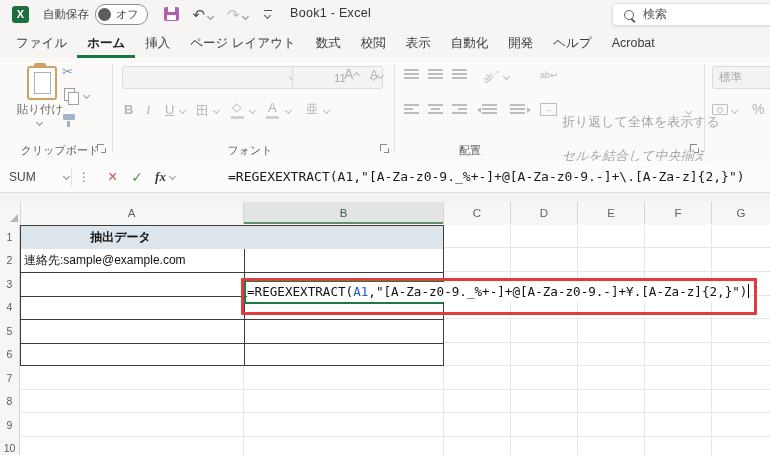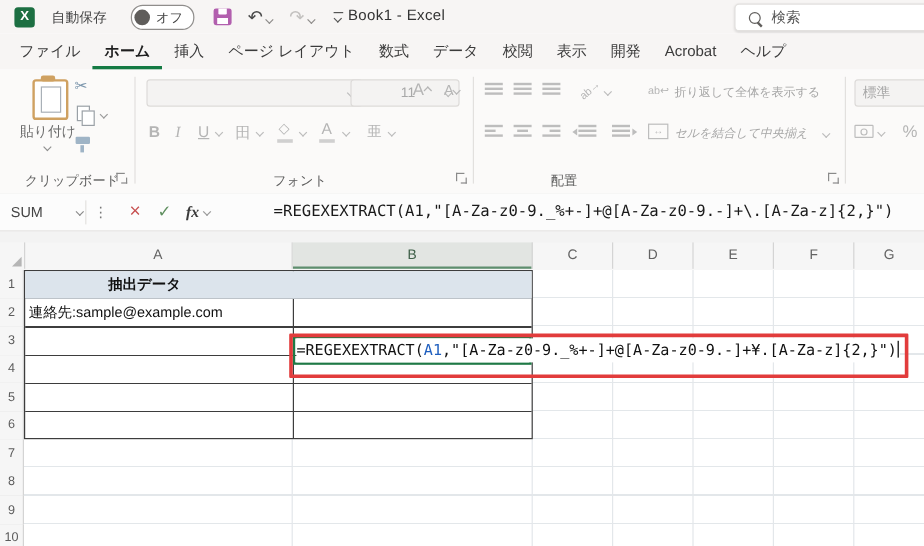--- a/index.html
+++ b/index.html
@@ -6,21 +6,21 @@
   body{width:770px;height:455px;position:relative;overflow:hidden;background:#fff;
        font-family:"Liberation Sans","DejaVu Sans",sans-serif;color:#333;
        -webkit-font-smoothing:antialiased;}
   .ni{user-select:none;}
   
   #titlebar{position:absolute;left:0;top:0;width:770px;height:28px;background:#f7f5f4;
             display:flex;align-items:center;}
   .xlogo{margin-left:12px;width:17px;height:17px;background:#1d6f42;border-radius:3px;
          color:#fff;font-weight:bold;font-size:11px;display:flex;align-items:center;justify-content:center;}
   .autosave-label{margin-left:14px;font-size:11.5px;color:#444;}
-  .pill{margin-left:20px;height:17px;border:1px solid #8f8d8b;border-radius:10px;background:#fff;
+  .pill{margin-left:6px;height:17px;border:1px solid #8f8d8b;border-radius:10px;background:#fff;
         display:flex;align-items:center;gap:5px;padding:1px 8px 1px 2px;}
   .knob{width:13px;height:13px;border-radius:50%;background:#5f5d5b;}
   .pill span{font-size:11px;color:#444;}
   .floppy{margin-left:16px;width:15px;height:14px;background:#b25fae;border-radius:2px;position:relative;}
   .floppy::before{content:"";position:absolute;left:4px;top:0;width:7px;height:5px;background:#fff;border-radius:0 0 1px 1px;}
   .floppy::after{content:"";position:absolute;left:3px;bottom:1px;width:9px;height:5px;background:#fff;}
   .qbtn{margin-left:14px;font-size:15px;line-height:15px;color:#4a4a4a;display:flex;align-items:flex-end;}
   .qbtn.dim{color:#c3c1bf;}
   .chev{display:inline-block;width:5px;height:5px;border-right:1.4px solid currentColor;
         border-bottom:1.4px solid currentColor;transform:rotate(45deg);vertical-align:middle;}
@@ -76,21 +76,21 @@
   
   .ib{position:absolute;width:15px;display:flex;flex-direction:column;gap:2.5px;}
   .ib i{display:block;height:1.6px;background:#bdbdbd;}
   .ib.al{align-items:flex-start;} .ib.ac{align-items:center;} .ib.ar{align-items:flex-end;}
   .ib .w1{width:100%;} .ib .w2{width:60%;}
   .tri{position:absolute;width:0;height:0;border-top:3px solid transparent;border-bottom:3px solid transparent;}
   .tri.r{border-left:4px solid #bdbdbd;} .tri.l{border-right:4px solid #bdbdbd;}
   .orient{position:absolute;font-size:9px;color:#b5b5b5;transform:rotate(-40deg);}
   .wrapic{position:absolute;font-size:9px;color:#b5b5b5;letter-spacing:0;}
   .mergeic{position:absolute;width:15px;height:11px;border:1.3px solid #bdbdbd;display:flex;align-items:center;justify-content:center;font-size:8px;color:#bdbdbd;}
-  .dimlabel{position:absolute;font-size:10px;color:#a6a6a6;white-space:nowrap;}
+  .dimlabel{position:absolute;font-size:13px;color:#a6a6a6;white-space:nowrap;margin-top:43px;}
   .bank{position:absolute;width:14px;height:9px;border:1.3px solid #bdbdbd;border-radius:1px;}
   .bank::after{content:"";position:absolute;left:4px;top:1.5px;width:4px;height:4px;border:1px solid #bdbdbd;border-radius:50%;}
   
   #fbar{position:absolute;left:0;top:161px;width:770px;height:31px;background:#fcfcfc;
         border-bottom:1px solid #e0dedd;display:flex;align-items:center;}
   #namebox{width:62px;padding-left:9px;font-size:12px;color:#444;display:flex;align-items:center;justify-content:space-between;}
   #namebox .chev{color:#8a8a8a;margin-right:2px;}
   .vsep{width:1px;height:20px;background:#e3e1df;}
   #fdots{margin:0 6px;color:#777;font-size:12px;}
   #fx-cancel{margin-left:12px;color:#c75050;font-size:16px;line-height:16px;}
@@ -161,26 +161,26 @@
     <span>検索</span>
   </div>
 </div>
 
 <div id="tabrow">
   <span class="tab">ファイル</span>
   <span class="tab active">ホーム</span>
   <span class="tab">挿入</span>
   <span class="tab">ページ レイアウト</span>
   <span class="tab">数式</span>
-  <span class="tab">データ</span>
   <span class="tab">校閲</span>
   <span class="tab">表示</span>
+  <span class="tab">自動化</span>
   <span class="tab">開発</span>
+  <span class="tab">ヘルプ</span>
   <span class="tab">Acrobat</span>
-  <span class="tab">ヘルプ</span>
 </div>
 
 <div id="ribbon">
 
   <div>
     <div class="clip-body"></div>
     <div class="clip-top"></div>
     <div class="clip-page"></div>
     <div class="paste-label">貼り付け</div>
     <span class="chev sm paste-chev"></span>

